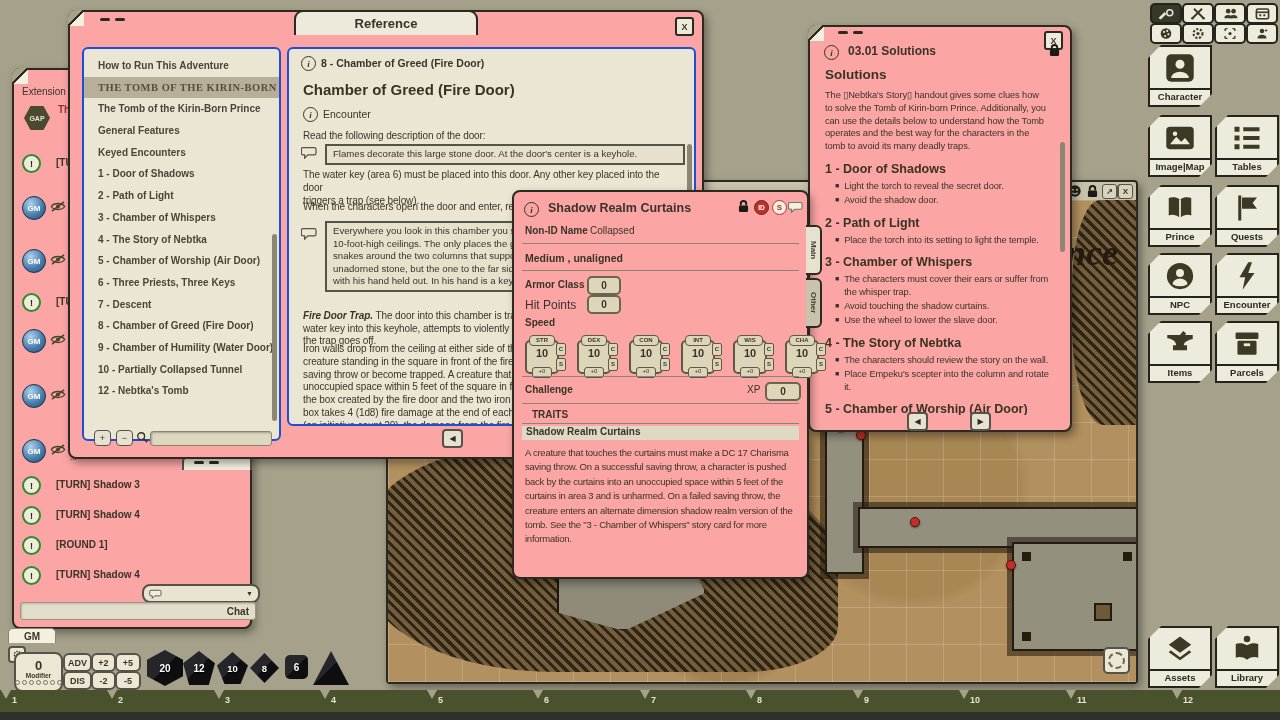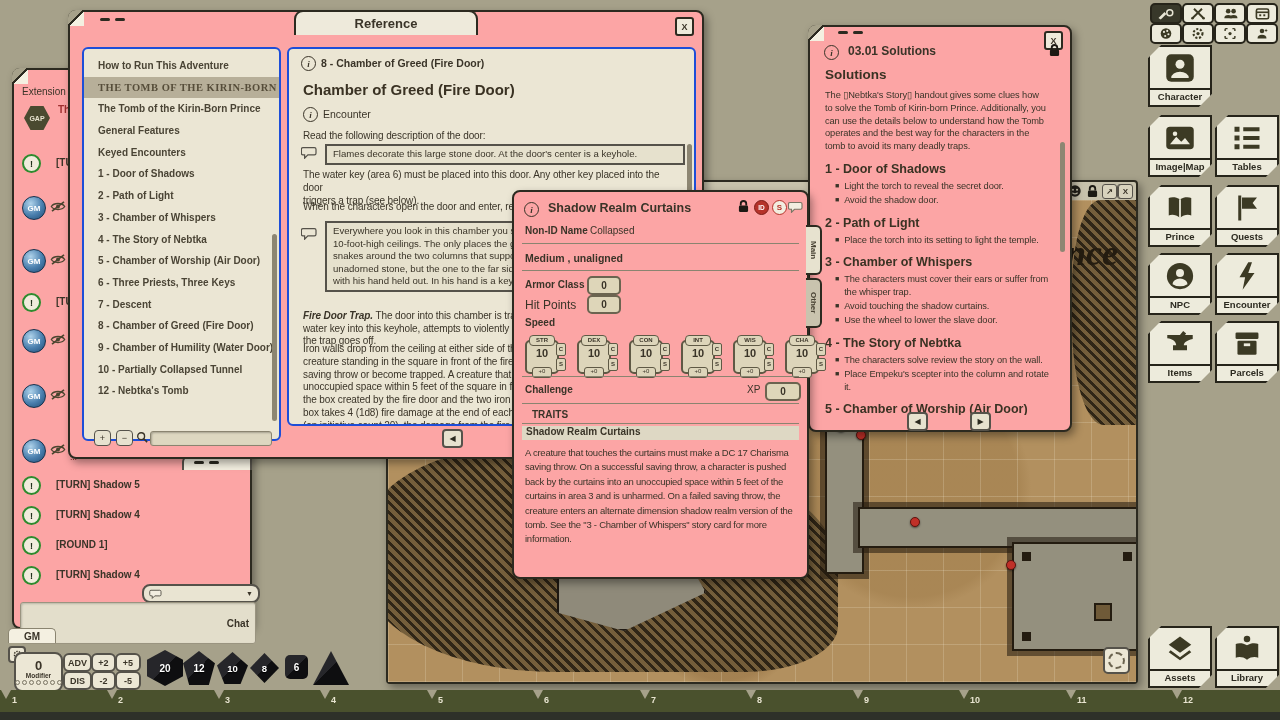--- a/index.html
+++ b/index.html
@@ -62,21 +62,21 @@
       background:radial-gradient(circle at 35% 30%,#aed2ea,#4a7fae 55%,#1f4a72)}
   .alert{width:15px;height:15px;border-radius:50%;border:2.5px solid #2e8b2e;color:#20301c;font-size:9px;
          font-weight:bold;display:flex;align-items:center;justify-content:center;background:#f0ecdc;flex:none}
   .gap{width:26px;height:24px;background:#4a4a30;clip-path:polygon(25% 0,75% 0,100% 50%,75% 100%,25% 100%,0 50%);
        color:#e8e4d0;font-size:7px;font-weight:bold;display:flex;align-items:center;justify-content:center}
   .chatline{position:absolute;font-size:10px;font-weight:bold;color:#3a3428;white-space:nowrap}
   .dd{position:absolute;background:#e9e4d2;border:2px solid #55524a;border-radius:8px;display:flex;
       align-items:center;justify-content:space-between;padding:0 5px;font-size:8px}
   .inputbar{position:absolute;background:#e3decb;border:1px solid #9a9480;border-radius:3px;
       box-shadow:inset 1px 1px 2px rgba(0,0,0,.18);display:flex;align-items:center;justify-content:flex-end;
-      padding:12px 6px;font-size:10px;font-weight:bold}
+      padding:0 6px;font-size:10px;font-weight:bold}
   
   .bigbtn{position:absolute;width:60px;height:58px;background:#edebdc;border:2px solid #26241a;display:flex;
           flex-direction:column;clip-path:polygon(13px 0,100% 0,100% calc(100% - 13px),calc(100% - 13px) 100%,0 100%,0 13px)}
   .bigbtn .ic{flex:1;display:flex;align-items:center;justify-content:center}
   .bigbtn .lbl{height:15px;border-top:2px solid #26241a;font-size:9.5px;font-weight:bold;text-align:center;
           line-height:14px;color:#2c2a20;white-space:nowrap;overflow:hidden}
   .smbtn{position:absolute;width:28px;height:17px;background:#edebdc;border:2px solid #26241a;border-radius:5px;
          display:flex;align-items:center;justify-content:center}
   .smbtn.sel{background:#38382a}
   
@@ -199,21 +199,21 @@
     <div class="abs" style="left:168px;top:386px;width:66px;height:12px;background:#f4f0e1;border:2px solid #55524a;border-bottom:none;border-radius:6px 0 0 0">
       <div class="dashes" style="left:10px;top:3px">
           <i></i>
           <i></i>
         </div>
     </div>
 
     <div class="alert abs" style="left:8px;top:406px">
         <span>!</span>
       </div>
-    <div class="chatline" style="left:42px;top:409px">[TURN] Shadow 5</div>
+    <div class="chatline" style="left:42px;top:409px">[TURN] Shadow 3</div>
     <div class="alert abs" style="left:8px;top:436px">
         <span>!</span>
       </div>
     <div class="chatline" style="left:42px;top:439px">[TURN] Shadow 4</div>
     <div class="alert abs" style="left:8px;top:466px">
         <span>!</span>
       </div>
     <div class="chatline" style="left:42px;top:469px">[ROUND 1]</div>
     <div class="alert abs" style="left:8px;top:496px">
         <span>!</span>
@@ -429,21 +429,21 @@
           <span class="bl">■</span>
           <span>Avoid touching the shadow curtains.</span>
         </div>
       <div class="bullet-row">
           <span class="bl">■</span>
           <span>Use the wheel to lower the slave door.</span>
         </div>
       <div class="sol-h">4 - The Story of Nebtka</div>
       <div class="bullet-row">
           <span class="bl">■</span>
-          <span>The characters solve review the story on the wall.</span>
+          <span>The characters should review the story on the wall.</span>
         </div>
       <div class="bullet-row">
           <span class="bl">■</span>
           <span>Place Empeku's scepter into the column and rotate it.</span>
         </div>
       <div class="sol-h">5 - Chamber of Worship (Air Door)</div>
     </div>
     <div class="scroll" style="right:5px;top:115px;height:110px"></div>
     <div class="navbtn" style="left:97px;top:385px">
         <span>◀</span>

